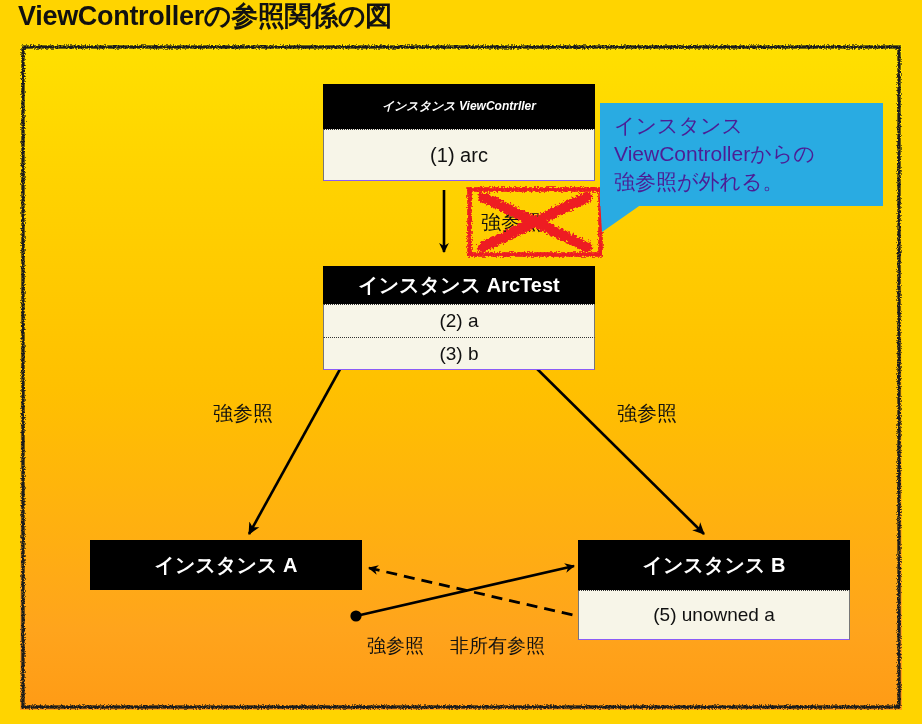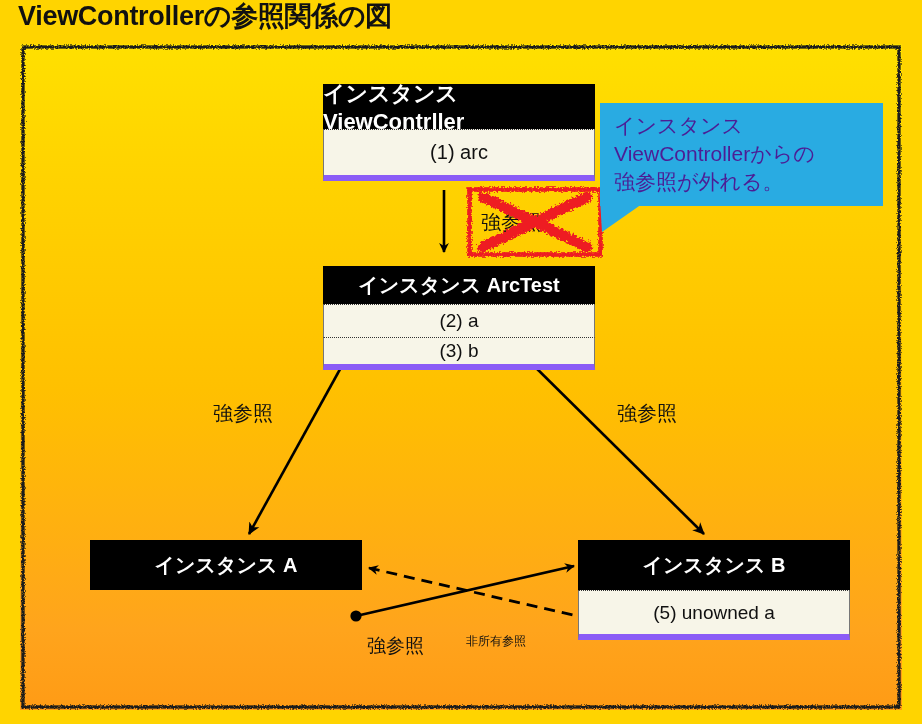--- a/index.html
+++ b/index.html
@@ -32,45 +32,45 @@
     background:#000;color:#fff;font-weight:bold;
     display:flex;align-items:center;justify-content:center;
     box-sizing:border-box;
   }
   .box .row{
     background:#f7f5e8;color:#111;
     display:flex;align-items:center;justify-content:center;
     box-sizing:border-box;
     border-left:1px solid #777;border-right:1px solid #777;
   }
-  .box .row.last{border-bottom:6px solid #8b5cf6;}
+  .box .row.last{border-bottom:1px solid #8b5cf6;}
   .box .row.dashed-top{border-top:1px dotted #333;}
 
   #box-vc{left:323px;top:84px;width:272px;}
-  #box-vc .hdr{height:45px;font-size:22px;}
+  #box-vc .hdr{height:45px;font-size:12px;font-style:italic;}
   #box-vc .row{height:52px;font-size:20px;}
 
   #box-arc{left:323px;top:266px;width:272px;}
   #box-arc .hdr{height:38px;font-size:20px;}
   #box-arc .row{height:33px;font-size:19px;}
 
   #box-a{left:90px;top:540px;width:272px;}
   #box-a .hdr{height:50px;font-size:20px;}
   #box-a .row{height:50px;font-size:19px;}
 
   #box-b{left:578px;top:540px;width:272px;}
   #box-b .hdr{height:50px;font-size:20px;}
   #box-b .row{height:50px;font-size:19px;}
 
   
   .lbl{position:absolute;color:#111;white-space:nowrap;}
   #lbl-left-strong{left:213px;top:400px;font-size:20px;}
   #lbl-right-strong{left:617px;top:400px;font-size:20px;}
   #lbl-bot-strong{left:367px;top:633px;font-size:19px;}
-  #lbl-bot-unowned{left:466px;top:633px;font-size:12px;}
+  #lbl-bot-unowned{left:450px;top:633px;font-size:19px;}
   #lbl-crossed{left:481px;top:209px;font-size:20px;color:#111;}
 
   
   #redbox{position:absolute;left:466px;top:186px;width:138px;height:72px;pointer-events:none;}
 
   
   #bubble{
     position:absolute;left:600px;top:103px;width:283px;
     background:#29abe2;color:#4c1d95;
     padding:9px 12px 10px 14px;box-sizing:border-box;

